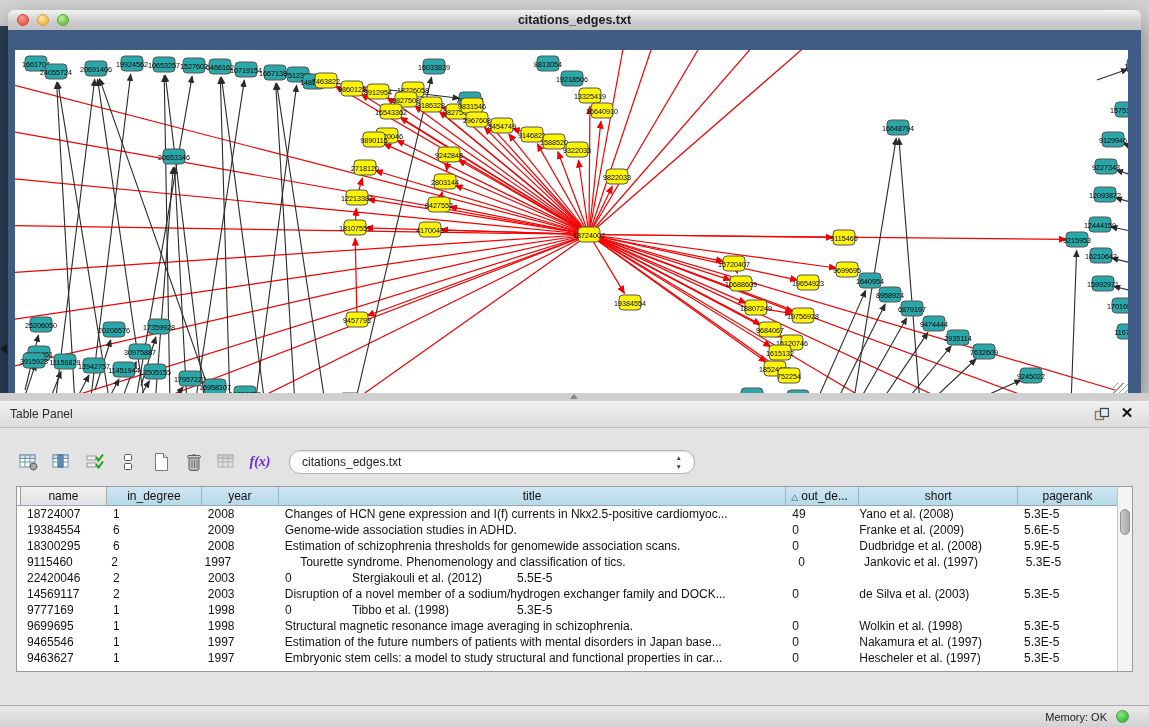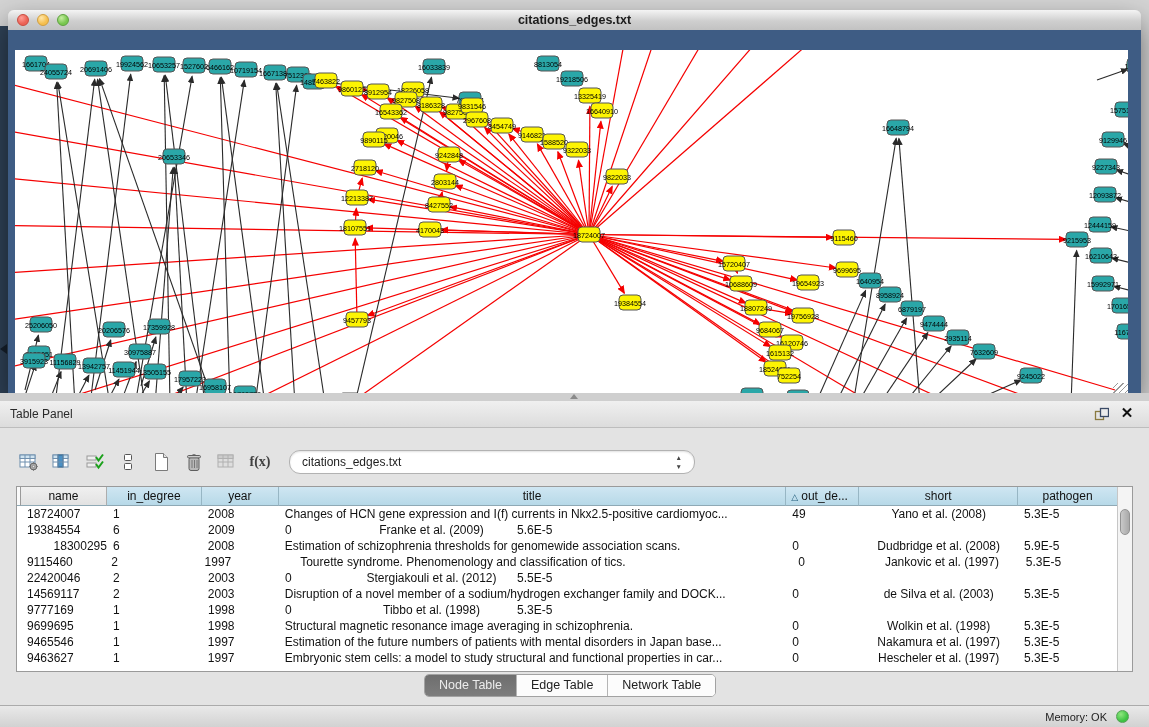--- a/index.html
+++ b/index.html
@@ -40,41 +40,41 @@
     background:linear-gradient(#f0f0f0,#dcdcdc);border-bottom:1px solid #bdbdbd;}
   #panel-title{position:absolute;left:10px;top:0;line-height:26px;font-size:12px;color:#2a2a2a;}
   #float-btn{position:absolute;right:40px;top:5px;width:16px;height:16px;cursor:pointer;}
   #close-btn{position:absolute;right:14px;top:3px;width:16px;height:18px;font-size:15px;font-weight:bold;
     color:#111;line-height:18px;text-align:center;cursor:pointer;}
   #panel-body{position:absolute;left:0;top:428px;width:1149px;height:277px;background:#e3e3e3;}
 
   
   #toolbar-icons{position:absolute;left:18px;top:447px;height:30px;display:flex;align-items:center;gap:11px;}
   .tb-icon{width:22px;height:24px;display:flex;align-items:center;justify-content:center;cursor:pointer;}
-  .fx{font-family:"Liberation Serif",serif;font-weight:bold;font-size:14px;color:#404040;}
+  .fx{font-family:"Liberation Serif",serif;font-style:italic;font-weight:bold;font-size:14px;color:#6d28d9;}
   #table-combo{position:absolute;left:289px;top:450px;width:404px;height:22px;background:#ffffff;
     border:1px solid #b2b2b2;border-radius:11px;box-shadow:inset 0 1px 2px rgba(0,0,0,.12);cursor:pointer;}
   #combo-label{position:absolute;left:12px;top:0;line-height:22px;font-size:12px;color:#1d1d1d;}
   #combo-arrows{position:absolute;right:12px;top:2px;font-size:6.5px;color:#444;line-height:9px;text-align:center;}
 
   
   #data-table{position:absolute;left:16px;top:486px;width:1117px;height:186px;background:#ffffff;
     border:1px solid #9a9a9a;box-sizing:border-box;}
   #thead{position:absolute;left:0;top:0;height:19px;width:1101px;display:flex;}
   .th{box-sizing:border-box;height:19px;line-height:18px;font-size:12px;color:#111;text-align:center;
     background:linear-gradient(#cfe6f2,#b7d9e8);border-right:1px solid #97b6c4;border-bottom:1px solid #8fa9b5;
     overflow:hidden;white-space:nowrap;cursor:pointer;}
   .th.gray{background:linear-gradient(#f0f0f0,#e2e2e2);border-right:1px solid #adadad;}
   .th.gutter{background:#fafafa;border-right:1px solid #9a9a9a;cursor:default;}
   .sort-glyph{font-size:9px;color:#1f5a7a;margin-right:3px;}
   #tbody{position:absolute;left:0;top:19px;width:1101px;}
   .tr{display:flex;height:16px;cursor:default;}
   .td{box-sizing:border-box;height:16px;line-height:16px;font-size:12px;color:#111;
     padding-left:6px;overflow:hidden;white-space:nowrap;}
-  .td.center{text-align:center;padding-left:0;}
+  .td.center{text-align:left;padding-left:0;}
   .td.gutter{padding:0;background:#fff;}
   
   #vscroll{position:absolute;right:0;top:0;width:15px;height:184px;background:#f4f4f4;border-left:1px solid #c6c6c6;box-sizing:border-box;}
   #vthumb{position:absolute;left:2px;top:22px;width:10px;height:26px;border-radius:6px;
     background:linear-gradient(90deg,#c9c9c9,#a9a9a9);border:1px solid #939393;box-sizing:border-box;cursor:pointer;}
 
   
   #tabs{position:absolute;left:424px;top:674px;height:21px;display:flex;
     border:1px solid #a2a2a2;border-radius:5px;overflow:hidden;background:#fcfcfc;}
   .tab{height:21px;line-height:21px;font-size:12.5px;padding:0 14px;color:#222;background:#fcfcfc;
@@ -731,45 +731,46 @@
 
   <div id="data-table">
     <div id="thead">
         <div class="th gutter" style="width: 4px;"></div>
         <div class="th gray" style="width: 86px;">name</div>
         <div class="th" style="width: 95px;">in_degree</div>
         <div class="th" style="width: 77px;">year</div>
         <div class="th" style="width: 508px;">title</div>
         <div class="th" style="width: 73px; text-align: left; padding-left: 5px;"><span class="sort-glyph">△</span>out_de...</div>
         <div class="th" style="width: 159px;">short</div>
-        <div class="th" style="width: 100px;">pathogen</div>
+        <div class="th" style="width: 100px;">pagerank</div>
       </div>
     <div id="tbody">
         <div class="tr">
           <div class="td gutter" style="width: 4px;"></div>
           <div class="td" style="width: 86px;">18724007</div>
           <div class="td" style="width: 95px;">1</div>
           <div class="td" style="width: 77px;">2008</div>
           <div class="td" style="width: 508px;">Changes of HCN gene expression and I(f) currents in Nkx2.5-positive cardiomyoc...</div>
           <div class="td" style="width: 73px;">49</div>
           <div class="td center" style="width: 159px;">Yano et al. (2008)</div>
           <div class="td" style="width: 100px;">5.3E-5</div>
         </div>
         <div class="tr">
           <div class="td gutter" style="width: 4px;"></div>
           <div class="td" style="width: 86px;">19384554</div>
           <div class="td" style="width: 95px;">6</div>
           <div class="td" style="width: 77px;">2009</div>
+          <div class="td" style="width: 508px;">Genome-wide association studies in ADHD.</div>
           <div class="td" style="width: 73px;">0</div>
           <div class="td center" style="width: 159px;">Franke et al. (2009)</div>
           <div class="td" style="width: 100px;">5.6E-5</div>
         </div>
         <div class="tr">
           <div class="td gutter" style="width: 4px;"></div>
-          <div class="td" style="width: 86px; text-align: right;">18300295</div>
+          <div class="td" style="width: 86px;">18300295</div>
           <div class="td" style="width: 95px;">6</div>
           <div class="td" style="width: 77px;">2008</div>
           <div class="td" style="width: 508px;">Estimation of schizophrenia thresholds for genomewide association scans.</div>
           <div class="td" style="width: 73px;">0</div>
           <div class="td center" style="width: 159px;">Dudbridge et al. (2008)</div>
           <div class="td" style="width: 100px;">5.9E-5</div>
         </div>
         <div class="tr">
           <div class="td gutter" style="width: 4px;"></div>
           <div class="td" style="width: 86px;">9115460</div>
@@ -837,24 +838,19 @@
           <div class="td" style="width: 73px;">0</div>
           <div class="td center" style="width: 159px;">Hescheler et al. (1997)</div>
           <div class="td" style="width: 100px;">5.3E-5</div>
         </div>
       </div>
     <div id="vscroll">
       <div id="vthumb"></div>
     </div>
   </div>
 
-  <div id="tabs">
-      <div class="tab active">Node Table</div>
-      <div class="tab">Edge Table</div>
-      <div class="tab">Network Table</div>
-    </div>
 
   <div id="status-bar">
     <span id="memory-label">Memory: OK</span>
     <span id="memory-dot"></span>
   </div>
 
 </div>
 
 </body></html>

